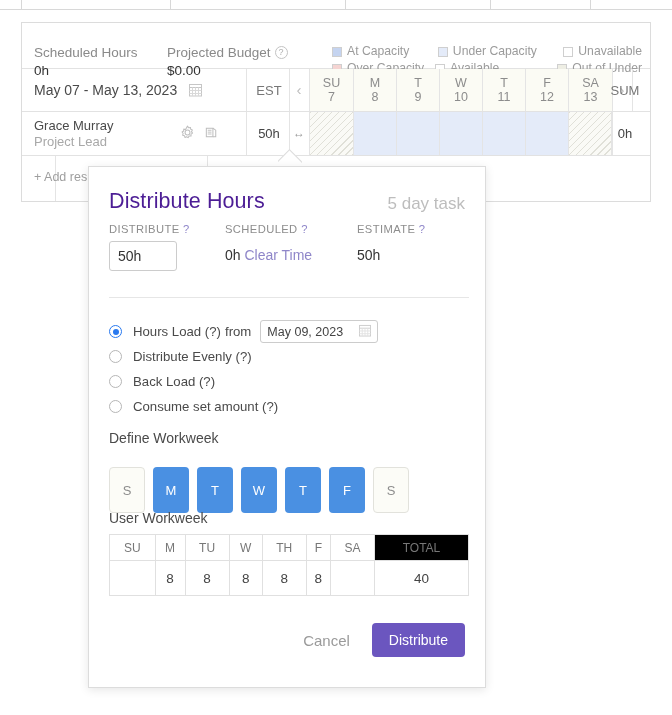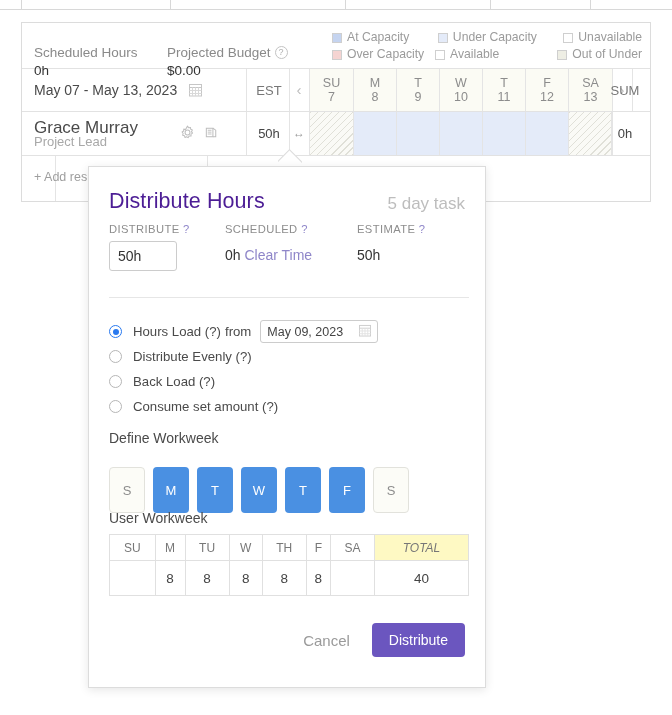--- a/index.html
+++ b/index.html
@@ -30,21 +30,21 @@
   }
   .sum-block { position: absolute; top: 21px; }
   .sum-label { font-size: 13.5px; color: #8a8a8a; line-height: 17px; white-space: nowrap; }
   .sum-value { font-size: 13.5px; color: #333; line-height: 18px; margin-top: 1px; }
   .qmark {
     display: inline-block; width: 13px; height: 13px; border: 1px solid #c3c3c3;
     border-radius: 50%; color: #b0b0b0; font-size: 9px; line-height: 11px;
     text-align: center; vertical-align: 2px; margin-left: 4px;
   }
 
-  .legend { position: absolute; right: 8px; top: 6px; width: 310px; font-size: 12.2px; color: #9b9b9b; }
+  .legend { position: absolute; right: 8px; top: 20px; width: 310px; font-size: 12.2px; color: #9b9b9b; }
   .legend-row { display: flex; line-height: 17px; }
   .legend-item { display: flex; align-items: center; white-space: nowrap; }
   .legend-sw {
     width: 10px; height: 10px; border: 1px solid #cfcfcf; margin-right: 5px; display: inline-block;
   }
 
   
   .grid-head { position: relative; height: 43px; border-bottom: 1px solid #e2e2e2; }
   .cell-sep { position: absolute; top: 0; bottom: 0; width: 1px; background: #e4e4e4; }
   .daterange {
@@ -60,21 +60,21 @@
   .dayhead {
     position: absolute; top: 0; bottom: 0; background: #fbfbf4;
     text-align: center; font-size: 12.5px; color: #8c8c8c; padding-top: 7px; line-height: 14px;
   }
   .sum-head {
     position: absolute; top: 14px; font-size: 13px; color: #777; text-align: center; width: 48px;
   }
 
   
   .res-row { position: relative; height: 44px; border-bottom: 1px solid #e2e2e2; }
-  .res-name { position: absolute; left: 12px; top: 6px; font-size: 17px; color: #4a4a4a; }
+  .res-name { position: absolute; left: 12px; top: 6px; font-size: 13px; color: #4a4a4a; }
   .res-role { position: absolute; left: 12px; top: 22px; font-size: 13px; color: #a8a8a8; }
   .res-icons { position: absolute; top: 13px; display: flex; gap: 9px; opacity: .55; }
   .res-est { position: absolute; top: 14px; font-size: 13px; color: #444; text-align: center; width: 40px; }
   .res-arrow { position: absolute; top: 14px; width: 18px; text-align: center; font-size: 12px; color: #9a9a9a; }
   .daycell { position: absolute; top: 0; bottom: 0; border-right: 1px solid #e4e4e4; }
   .cap-under { background: #e4ebf9; }
   .cap-hatch {
     background-color: #fafaf6;
     background-image: repeating-linear-gradient(135deg, #e0e0d8 0, #e0e0d8 1px, #fafaf6 1px, #fafaf6 5px);
   }
@@ -146,21 +146,21 @@
   }
   .ww-off { background: #fcfcf7; border: 1px solid #e2e2dc; color: #8d8d8d; }
   .ww-on { background: #4a90e2; color: #fff; }
 
   .uwtable { position: absolute; left: 20px; top: 367px; width: 360px; border-collapse: collapse; }
   .uwtable td, .uwtable th {
     border: 1px solid #e0e0e0; text-align: center; font-size: 12px; color: #777; font-weight: normal;
     height: 26px;
   }
   .uwtable td { height: 35px; font-size: 13.5px; color: #444; }
-  .uw-total-h { background: #fef9c3; font-style: italic; }
+  .uw-total-h { background: #000000; }
   .uw-total-c { background: #fff; }
 
   .footer { position: absolute; right: 20px; bottom: 30px; display: flex; align-items: center; gap: 14px; }
   .btn-cancel {
     background: none; border: none; font-size: 15px; color: #9a9a9a; cursor: pointer;
     font-family: "Liberation Sans", sans-serif; padding: 6px 8px;
   }
   .btn-primary {
     background: #6b56bf; border: none; border-radius: 4px; color: #fff; font-size: 14px;
     padding: 9px 17px; cursor: pointer; font-family: "Liberation Sans", sans-serif;

